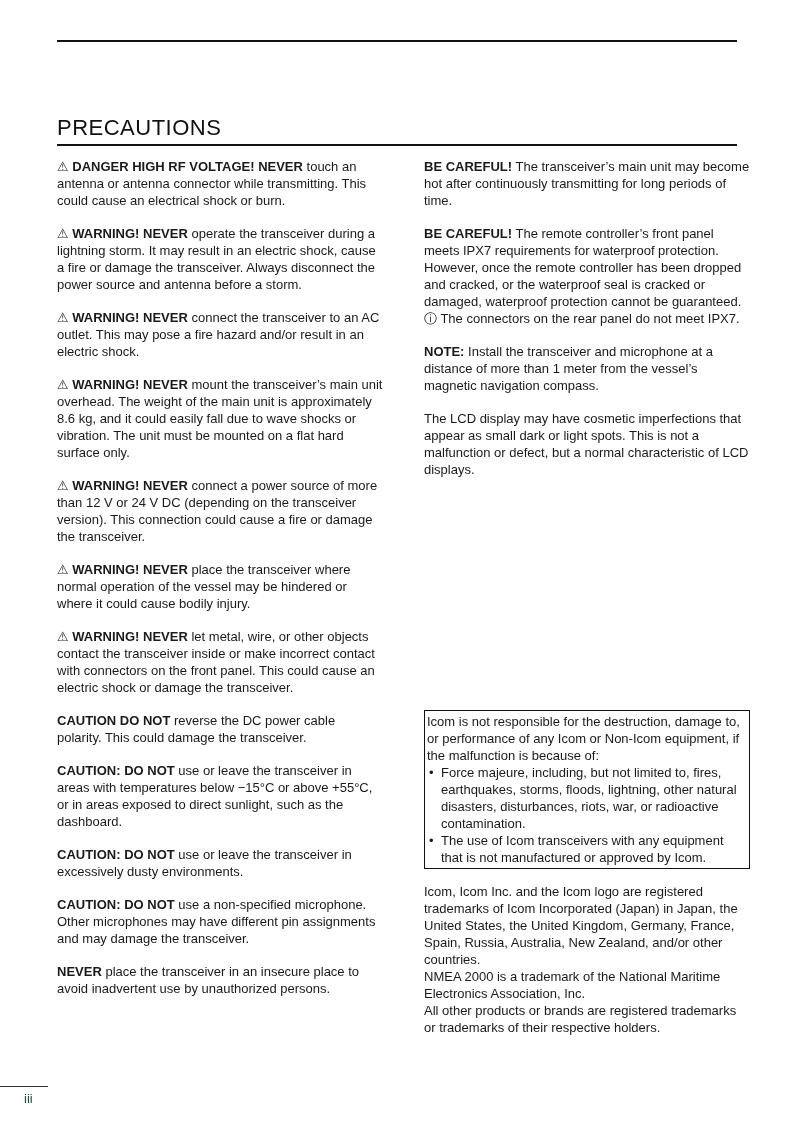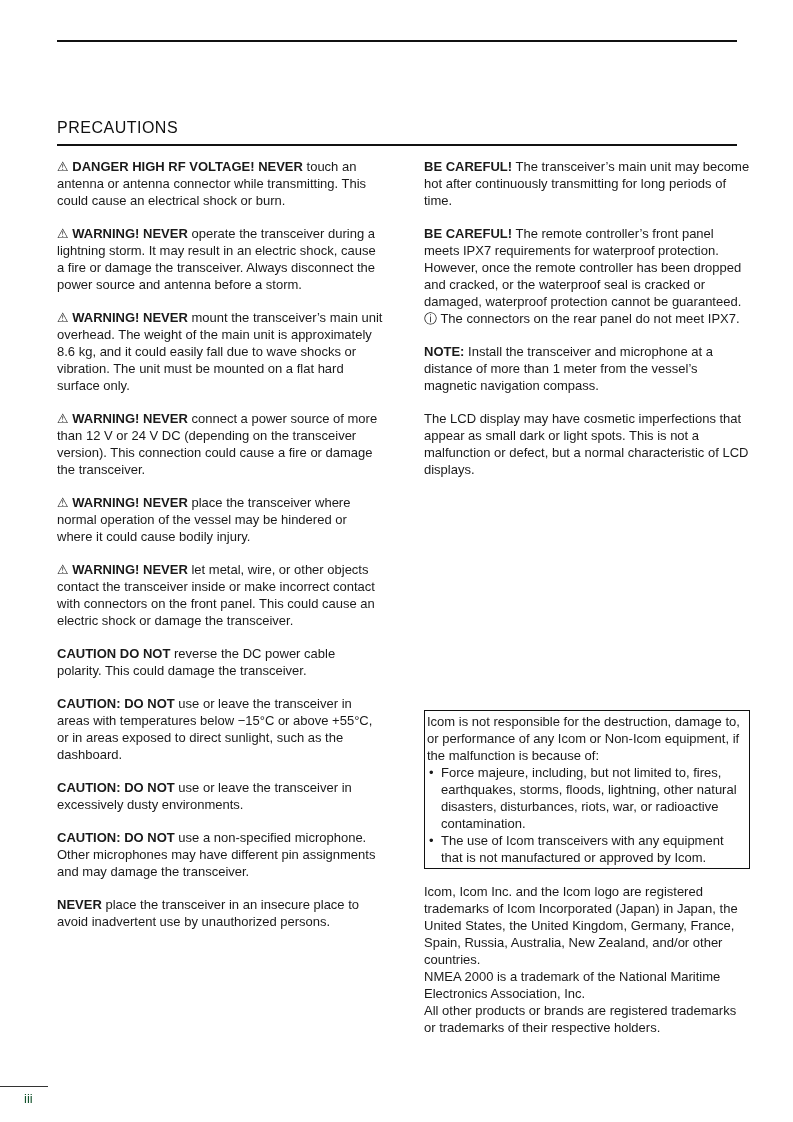--- a/index.html
+++ b/index.html
@@ -21,21 +21,21 @@
     background: #111;
   }
   .content {
     position: absolute;
     top: 116px;
     left: 57px;
     width: 680px;
   }
   h1.title {
     margin: 0 0 4px 0;
-    font-size: 16px;
+    font-size: 22px;
     font-weight: 400;
     letter-spacing: 0.5px;
     line-height: 24px;
     color: #111;
   }
   .title-rule {
     height: 2px;
     background: #111;
     margin: 0 0 12px 0;
   }
@@ -102,20 +102,21 @@
     <h1 class="title">PRECAUTIONS</h1>
     <div class="title-rule"></div>
 
     <div class="columns">
 
       <div class="col">
         <p class="para"><span class="wicon">⚠ </span><strong>DANGER HIGH RF VOLTAGE! NEVER</strong><span> touch an antenna or antenna connector while transmitting. This could cause an electrical shock or burn.</span></p>
 
         <p class="para"><span class="wicon">⚠ </span><strong>WARNING! NEVER</strong><span> operate the transceiver during a lightning storm. It may result in an electric shock, cause a fire or damage the transceiver. Always disconnect the power source and antenna before a storm.</span></p>
 
+        <p class="para"><span class="wicon">⚠ </span><strong>WARNING! NEVER</strong><span> connect the transceiver to an AC outlet. This may pose a fire hazard and/or result in an electric shock.</span></p>
 
         <p class="para"><span class="wicon">⚠ </span><strong>WARNING! NEVER</strong><span> mount the transceiver’s main unit overhead. The weight of the main unit is approximately 8.6 kg, and it could easily fall due to wave shocks or vibration. The unit must be mounted on a flat hard surface only.</span></p>
 
         <p class="para"><span class="wicon">⚠ </span><strong>WARNING! NEVER</strong><span> connect a power source of more than 12 V or 24 V DC (depending on the transceiver version). This connection could cause a fire or damage the transceiver.</span></p>
 
         <p class="para"><span class="wicon">⚠ </span><strong>WARNING! NEVER</strong><span> place the transceiver where normal operation of the vessel may be hindered or where it could cause bodily injury.</span></p>
 
         <p class="para"><span class="wicon">⚠ </span><strong>WARNING! NEVER</strong><span> let metal, wire, or other objects contact the transceiver inside or make incorrect contact with connectors on the front panel. This could cause an electric shock or damage the transceiver.</span></p>
 
         <p class="para"><strong>CAUTION DO NOT</strong><span> reverse the DC power cable polarity. This could damage the transceiver.</span></p>

